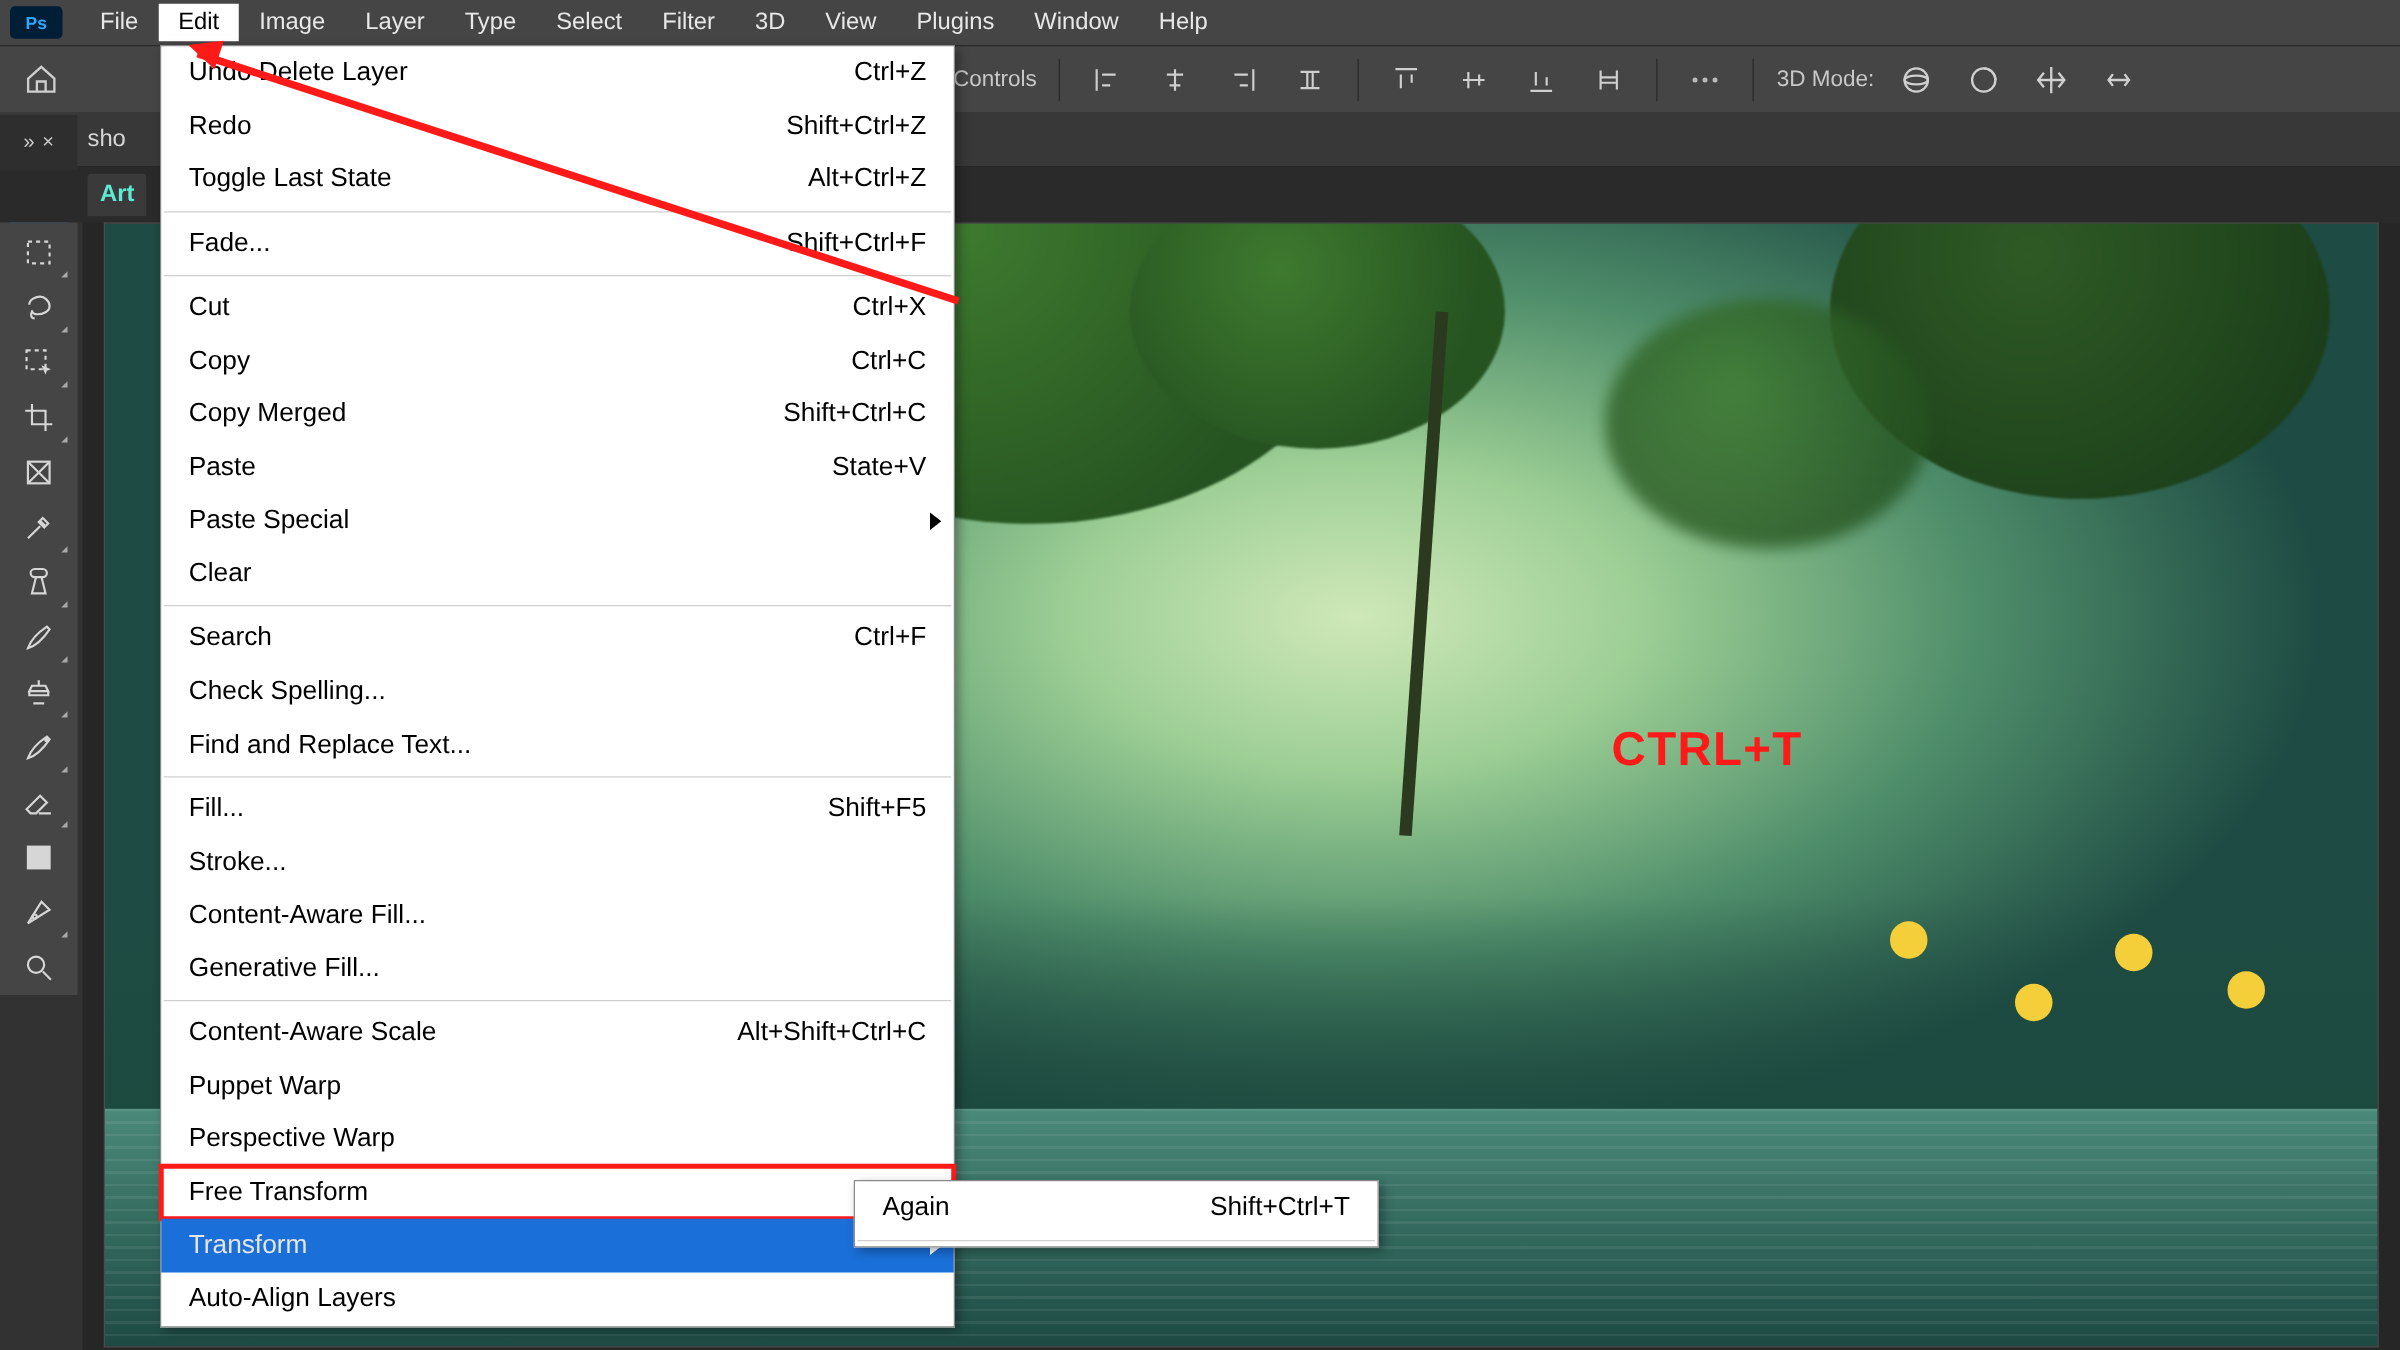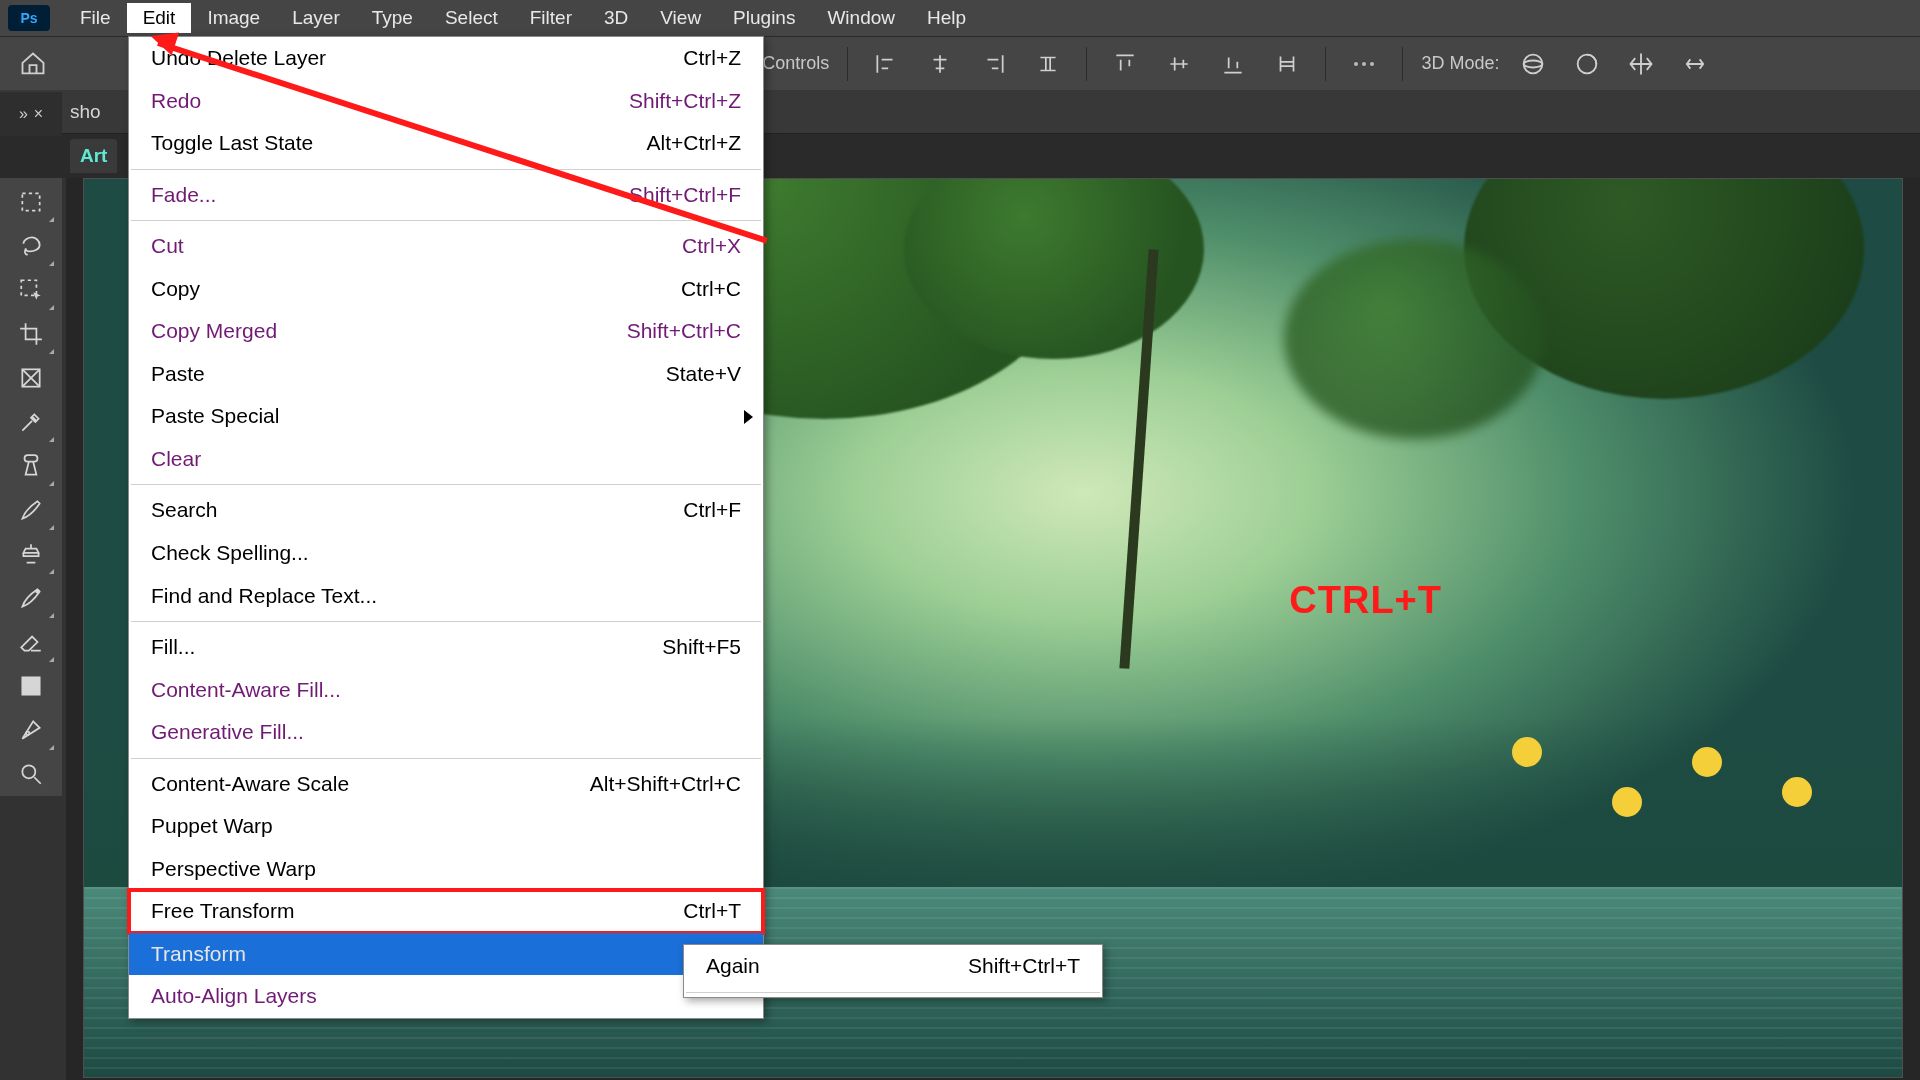--- a/index.html
+++ b/index.html
@@ -57,21 +57,21 @@
   .overlay-text{position:absolute; right:460px; top:400px; color:#ff1a1a; font-weight:800; font-size:38px; letter-spacing:1px;}
 
   
   .arrow-line{position:absolute; left:158px; top:40px; width:640px; height:0; border-top:6px solid #ff1a1a; transform-origin:left center; transform:rotate(18deg); z-index:50;}
   .arrow-head{position:absolute; left:150px; top:28px; width:0;height:0;border-right:26px solid #ff1a1a;border-top:12px solid transparent;border-bottom:12px solid transparent; transform:rotate(18deg); z-index:51;}
 
   
   .menu { position:absolute; background:#fff; color:#000; font-size:21px; border:1px solid #8a8a8a; box-shadow:3px 3px 8px rgba(0,0,0,.35); z-index:40;}
   .menu.edit { left:128px; top:36px; width:636px; }
   .menu .row { display:flex; align-items:center; justify-content:space-between; padding:5px 22px 5px 22px; line-height:1.55; position:relative;}
-  .menu .row.disabled { color:#701a75; }
+  .menu .row.disabled { color:#000000; }
   .menu .row .arrow { position:absolute; right:10px; top:50%; transform:translateY(-50%); width:0;height:0;border-left:9px solid #000;border-top:7px solid transparent;border-bottom:7px solid transparent;}
   .menu .sep { height:1px; background:#cfcfcf; margin:4px 2px;}
   .menu .row.highlight-red { outline:4px solid #ff1a1a; outline-offset:-2px; }
   .menu .row.highlight-blue { background:#1a6fd8; color:#e5e5e5;}
   .menu .row.highlight-blue .arrow{border-left-color:#fff;}
 
   .menu.sub { left:684px; top:1000px; width:420px; }
   
 
   
@@ -383,20 +383,24 @@
     </div>
     <div class="row">
       <span>Find and Replace Text...</span>
       <span></span>
     </div>
     <div class="sep"></div>
     <div class="row">
       <span>Fill...</span>
       <span>Shift+F5</span>
     </div>
+    <div class="row">
+      <span>Stroke...</span>
+      <span></span>
+    </div>
     <div class="row disabled">
       <span>Content-Aware Fill...</span>
       <span></span>
     </div>
     <div class="row disabled">
       <span>Generative Fill...</span>
       <span></span>
     </div>
     <div class="sep"></div>
     <div class="row">

